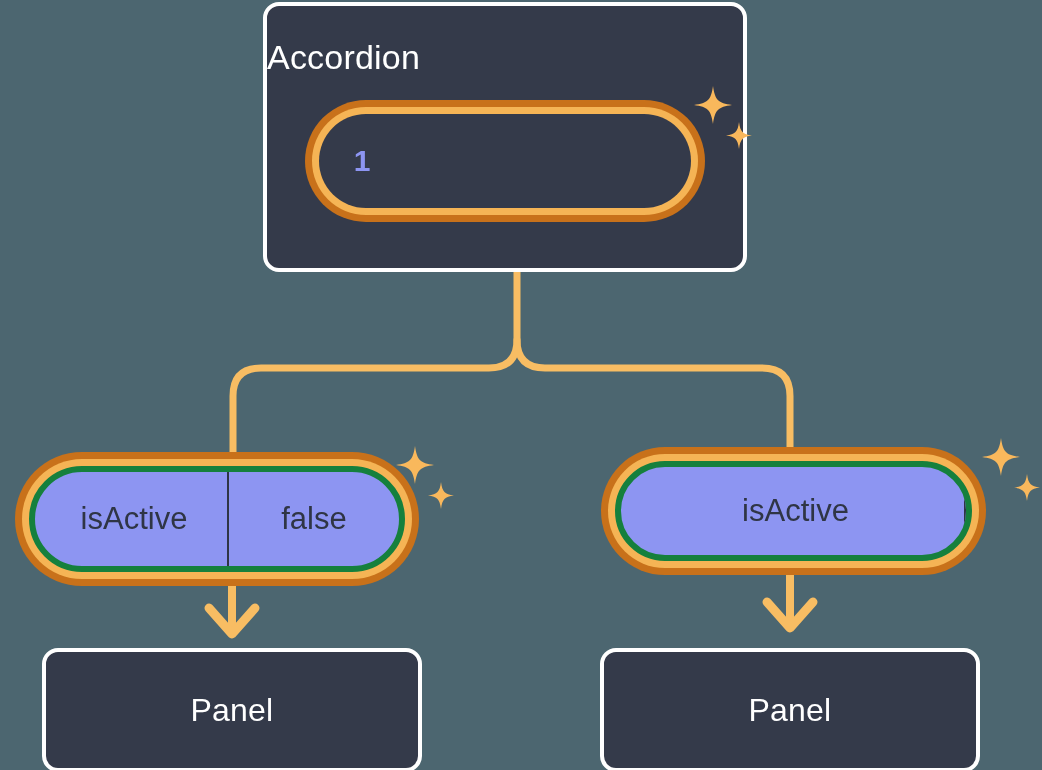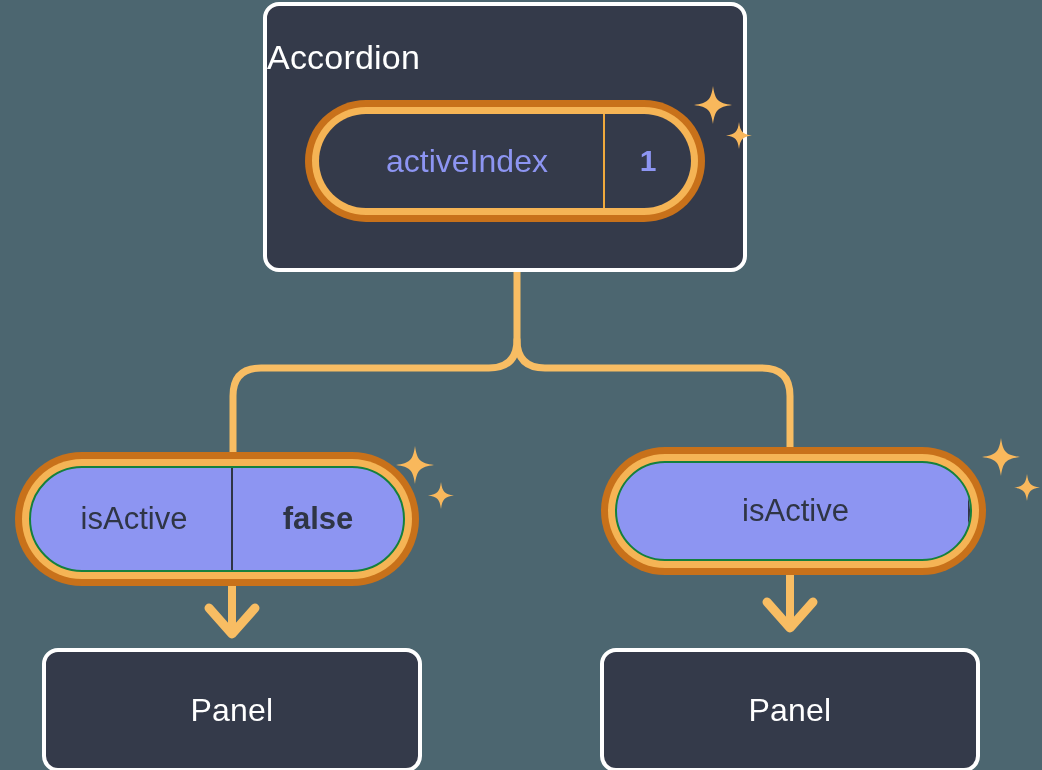--- a/index.html
+++ b/index.html
@@ -131,34 +131,34 @@
   .pill-dark .pill-val {
     color: #8d95f2;
     font-size: 30px;
     font-weight: 700;
     flex: 0 0 86px;
   }
 
   
   .pill-purple .pill-body {
     background: #8d95f2;
-    border: 2px solid #15803d;
+    border: 6px solid #15803d;
   }
   .pill-purple .pill-key {
     color: #2f3545;
     font-size: 31px;
     font-weight: 400;
     flex: 1 1 auto;
     padding: 0 14px 0 20px;
     border-right: 2px solid #2f3545;
   }
   .pill-purple .pill-val {
     color: #2f3545;
     font-size: 31px;
-    font-weight: 700;
+    font-weight: 400;
     flex: 0 0 150px;
   }
 
   
   #pill-activeindex {
     left: 305px;
     top: 100px;
     width: 400px;
     height: 122px;
   }
@@ -216,21 +216,20 @@
   </svg>
 
   <div id="accordion-box" class="component-box">
     <div class="component-title">Accordion</div>
   </div>
 
   <div id="pill-activeindex" class="state-pill pill-dark">
     <div class="pill-ring">
       <div class="pill-ring-inner">
         <div class="pill-body">
-          <div class="pill-key">activeIndex</div>
           <div class="pill-val">1</div>
         </div>
       </div>
     </div>
   </div>
 
   <svg id="sparkles-accordion" class="sparkle-group" width="62" height="72" viewBox="0 0 62 72">
     <path d="M19 2 C21 16 24 19 38 21 C24 23 21 26 19 40 C17 26 14 23 0 21 C14 19 17 16 19 2 Z" fill="#f9b85c"></path>
     <path d="M45 38 C46.4 48 48.6 50.2 58 51.6 C48.6 53 46.4 55.2 45 65 C43.6 55.2 41.4 53 32 51.6 C41.4 50.2 43.6 48 45 38 Z" fill="#f9b85c"></path>
   </svg>

